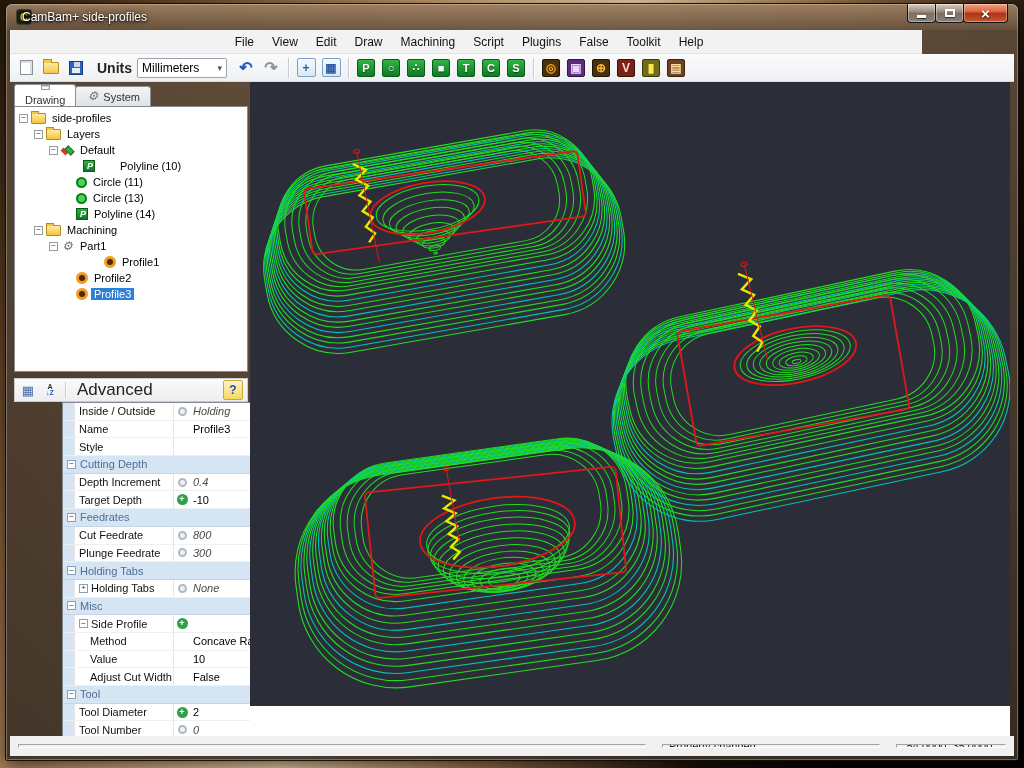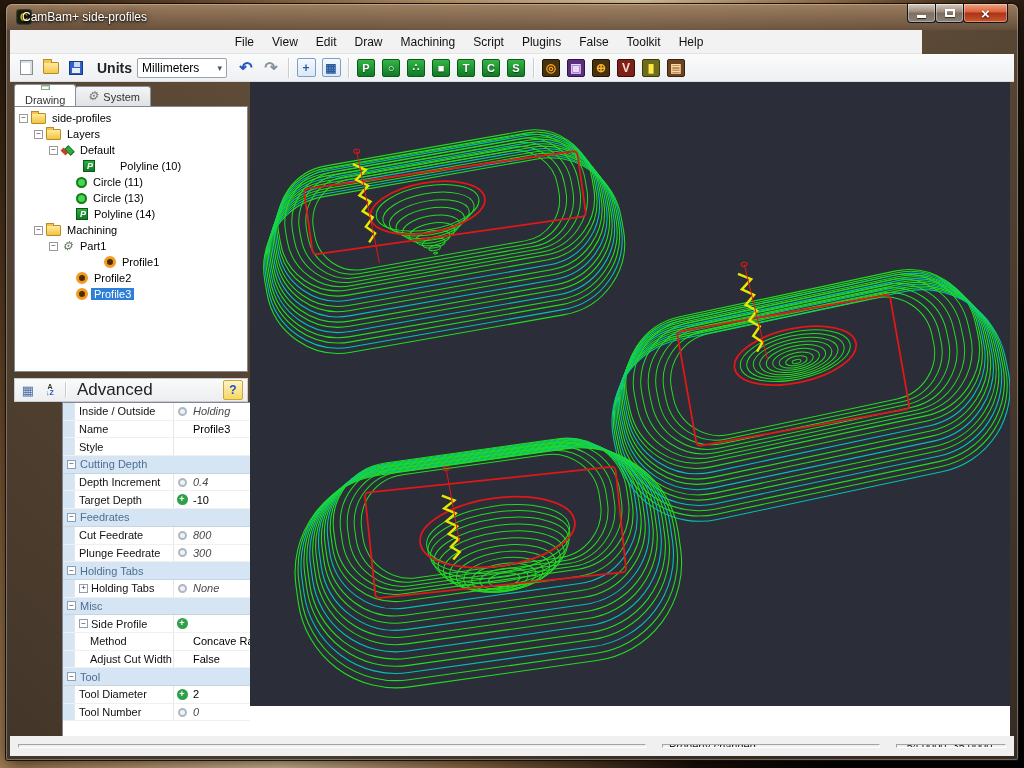--- a/index.html
+++ b/index.html
@@ -438,20 +438,28 @@
             </div>
             <div class="pg-value"></div>
           </div>
           <div class="pg-row">
             <div class="pg-gutter"></div>
             <div class="pg-name indent">
               <span>Method</span>
             </div>
             <div class="pg-iconcell"></div>
             <div class="pg-value">Concave Radius</div>
+          </div>
+          <div class="pg-row">
+            <div class="pg-gutter"></div>
+            <div class="pg-name indent">
+              <span>Value</span>
+            </div>
+            <div class="pg-iconcell"></div>
+            <div class="pg-value">10</div>
           </div>
           <div class="pg-row">
             <div class="pg-gutter"></div>
             <div class="pg-name indent">
               <span>Adjust Cut Width</span>
             </div>
             <div class="pg-iconcell"></div>
             <div class="pg-value">False</div>
           </div>
           <div class="pg-cat">

